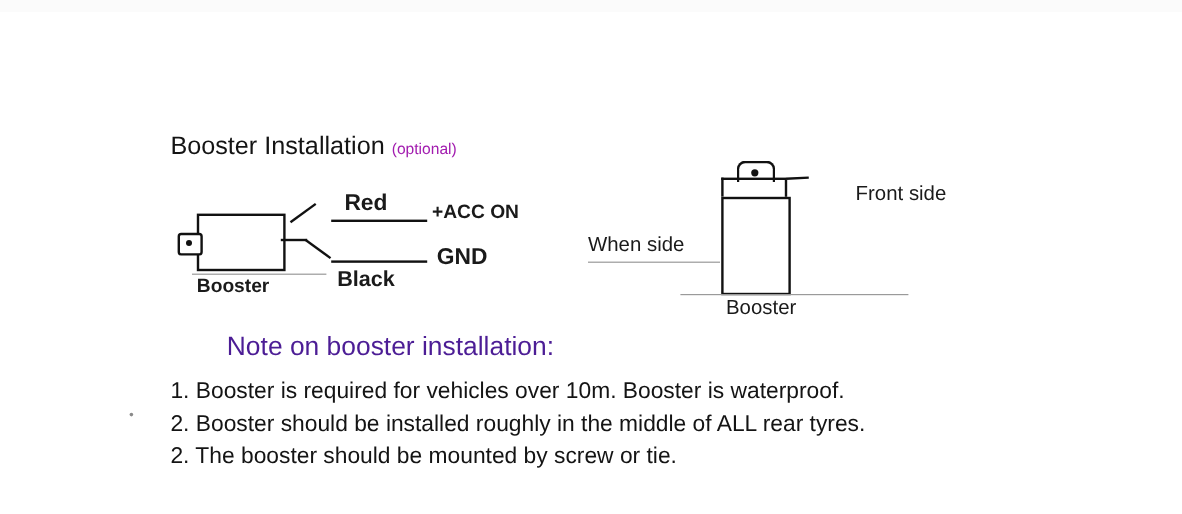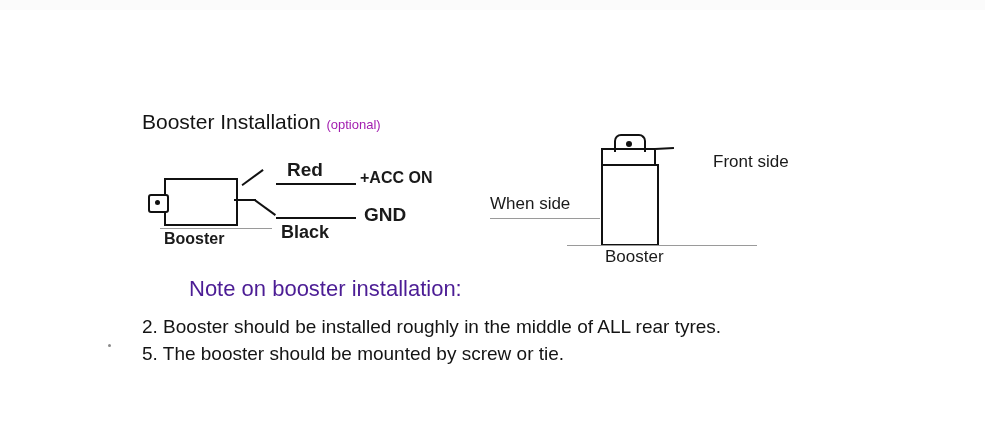--- a/index.html
+++ b/index.html
@@ -369,19 +369,20 @@
     <div class="lbl-front">Front side</div>
     <div class="rule-back"></div>
     <div class="lbl-back">When side</div>
     <div class="rule-right"></div>
     <div class="lbl-booster-right">Booster</div>
   </div>
 
   <div class="notes-title">Note on booster installation:</div>
 
   <ul class="notes-list">
+    <li>1. Booster is required for vehicles over 10m. Booster is waterproof.</li>
     <li>2. Booster should be installed roughly in the middle of ALL rear tyres.</li>
-    <li>5. The booster should be mounted by screw or tie.</li>
+    <li>2. The booster should be mounted by screw or tie.</li>
   </ul>
 
   <div class="speck"></div>
 
 </div>
 
 </body></html>

